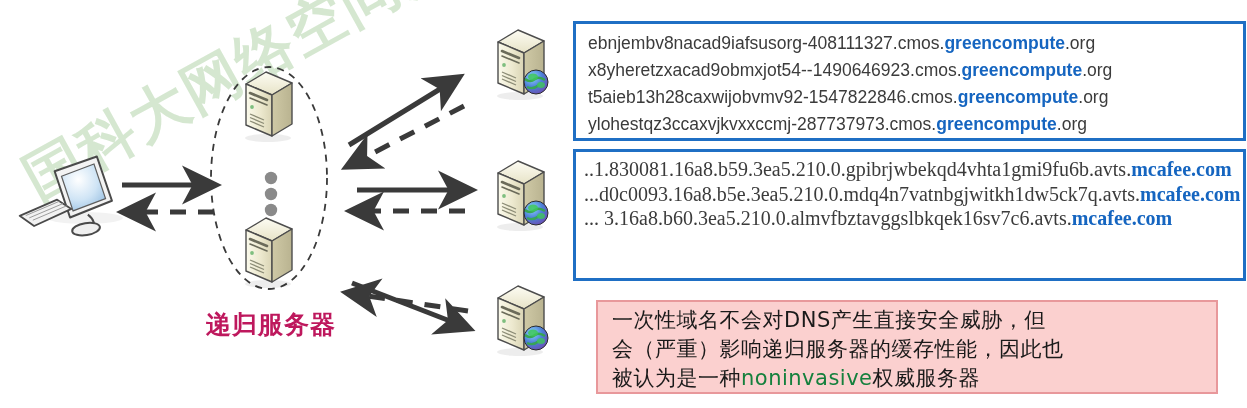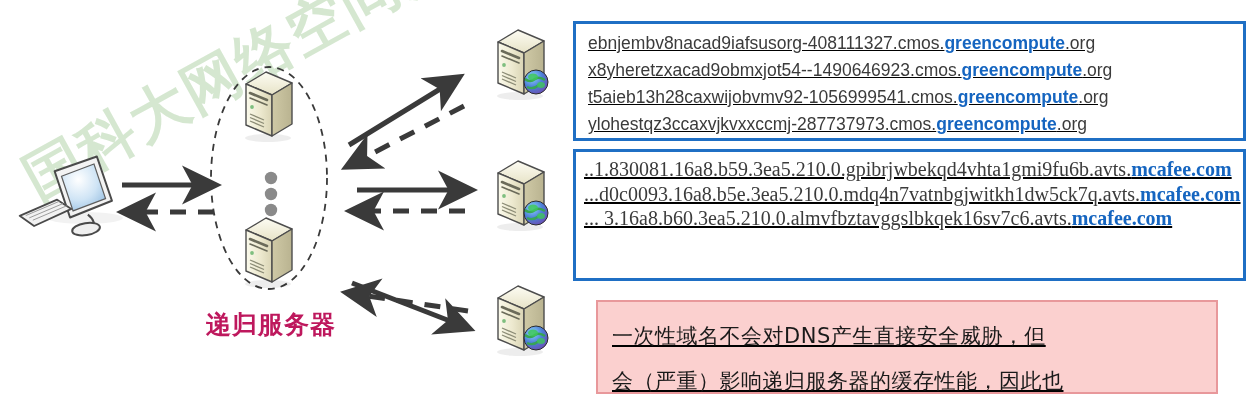--- a/index.html
+++ b/index.html
@@ -21,21 +21,21 @@
     transform-origin:0 0;
     letter-spacing:2px;
     pointer-events:none;
     user-select:none;
   }
 
   
   #diagram{position:absolute;left:0;top:0;width:1247px;height:408px;}
 
   
-  .box{position:absolute;box-sizing:border-box;background:#ffffff;text-decoration:underline;}
+  .box{position:absolute;box-sizing:border-box;background:#ffffff;}
   .box.blue{border:3px solid #1F6FC4;}
   .box.pink{border:2px solid #E8989B;background:#FBD0CF;}
 
   #box-green{left:573px;top:21px;width:673px;height:120px;padding:6px 0 0 12px;}
   #box-mcafee{left:573px;top:149px;width:673px;height:132px;padding:5px 0 0 8px;}
   #box-note{left:596px;top:300px;width:622px;height:94px;padding:4px 0 0 14px;}
 
   .line-sans{
     font-family:"Liberation Sans",sans-serif;
     font-size:17.5px;
@@ -53,21 +53,20 @@
   .dom-blue{color:#1565C0;font-weight:bold;}
   .dom-blue-serif{color:#1565C0;font-weight:bold;font-family:"Liberation Serif",serif;}
 
   .note-line{
     font-family:"DejaVu Sans",sans-serif;
     font-size:21px;
     color:#1a1a1a;
     line-height:29px;
     white-space:nowrap;
     letter-spacing:.5px;
-    margin-top:16px;
   }
   .note-hl{color:#15803d;}
 
   
   .red-label{
     position:absolute;
     font-family:"DejaVu Sans",sans-serif;
     font-weight:700;
     color:#be185d;
     font-size:25px;
@@ -220,21 +219,21 @@
   <div class="red-label" id="label-recursive">递归服务器</div>
 
   <div class="box blue" id="box-green">
     <div class="line-sans">
       <span>ebnjembv8nacad9iafsusorg-408111327.cmos.</span><span class="dom-blue">greencompute</span><span>.org</span>
     </div>
     <div class="line-sans">
       <span>x8yheretzxacad9obmxjot54--1490646923.cmos.</span><span class="dom-blue">greencompute</span><span>.org</span>
     </div>
     <div class="line-sans">
-      <span>t5aieb13h28caxwijobvmv92-1056999541.cmos.</span><span class="dom-blue">greencompute</span><span>.org</span>
+      <span>t5aieb13h28caxwijobvmv92-1547822846.cmos.</span><span class="dom-blue">greencompute</span><span>.org</span>
     </div>
     <div class="line-sans">
       <span>ylohestqz3ccaxvjkvxxccmj-287737973.cmos.</span><span class="dom-blue">greencompute</span><span>.org</span>
     </div>
   </div>
 
   <div class="box blue" id="box-mcafee">
     <div class="line-serif">
       <span>..1.830081.16a8.b59.3ea5.210.0.gpibrjwbekqd4vhta1gmi9fu6b.avts.</span><span class="dom-blue-serif">mcafee.com</span>
     </div>

